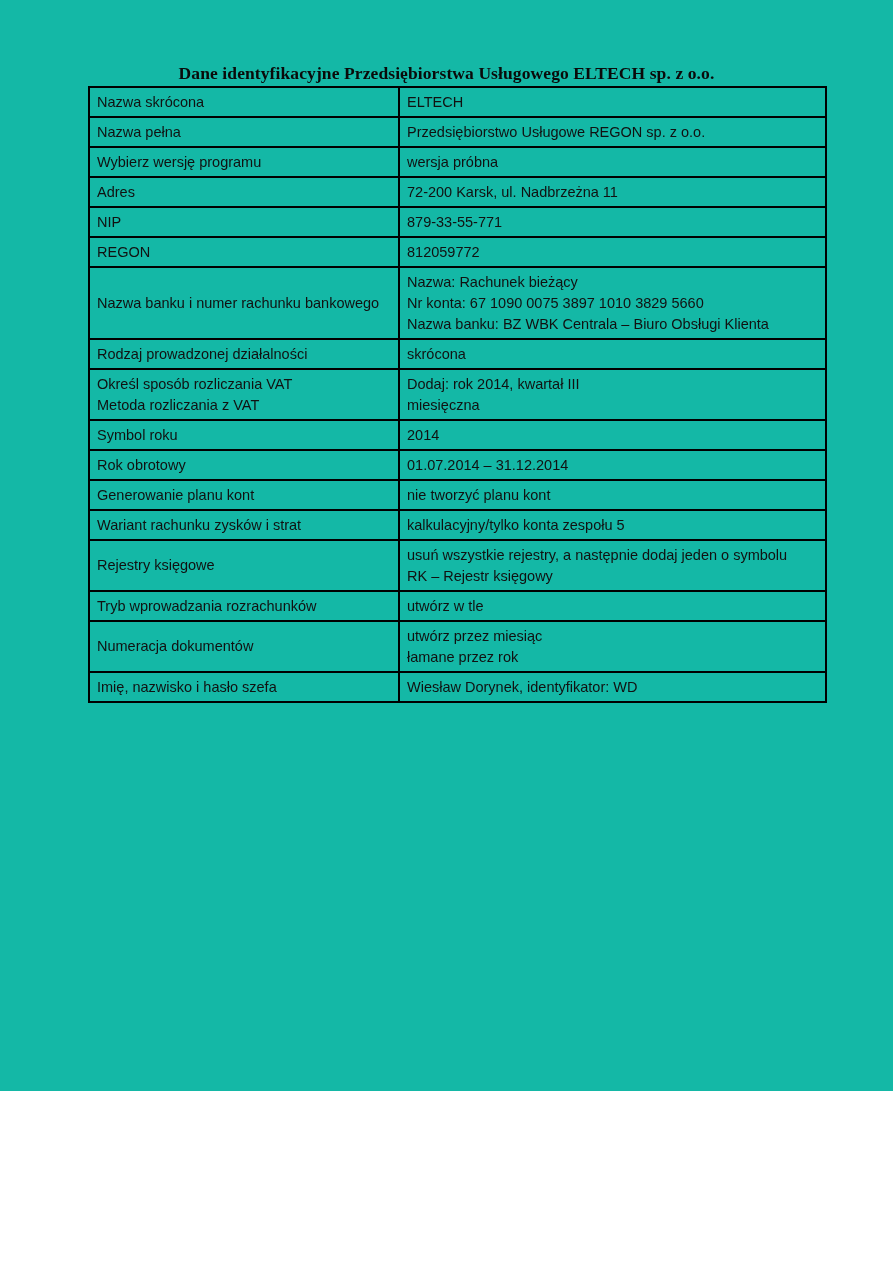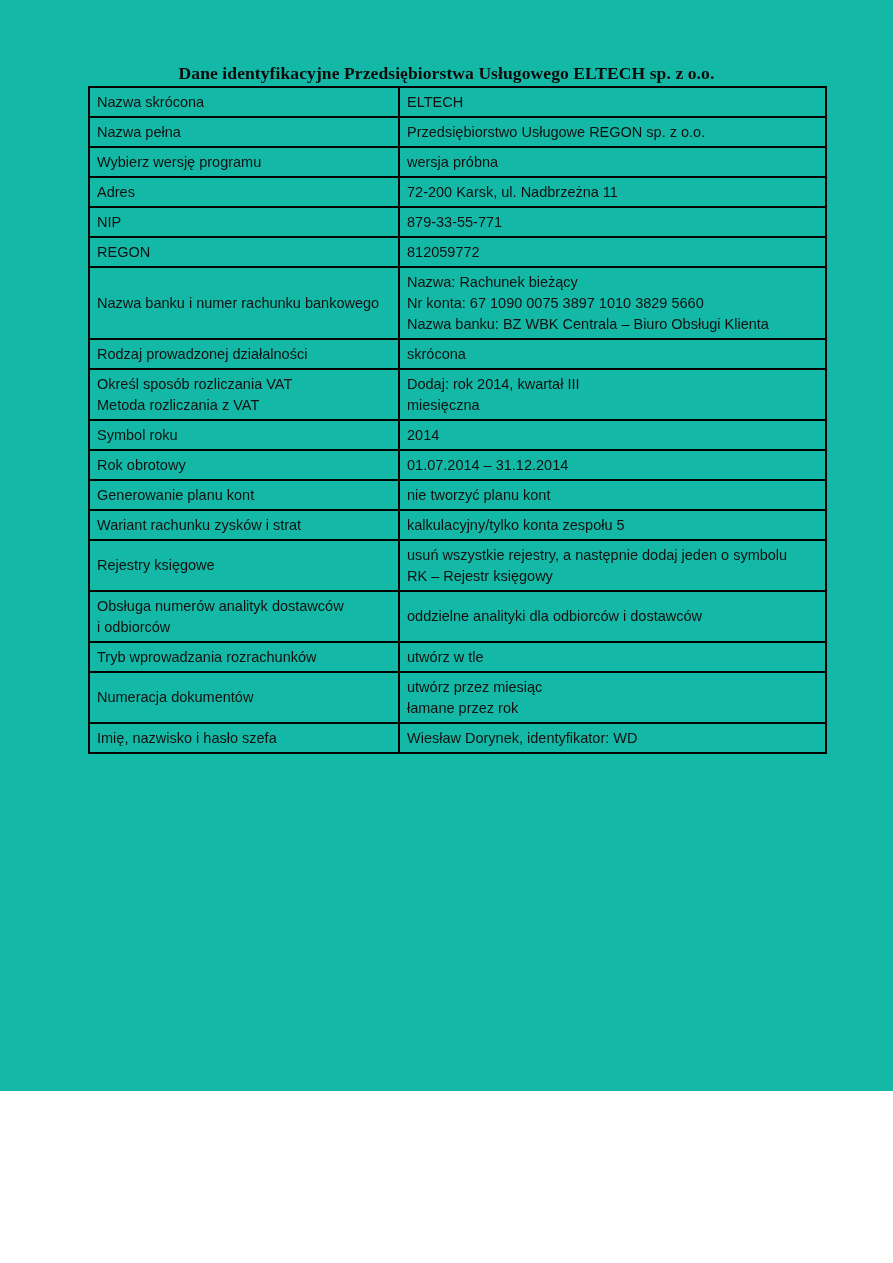--- a/index.html
+++ b/index.html
@@ -194,29 +194,20 @@
   <tr>
     <td>
             <div class="cell-line">Rejestry księgowe</div>
           </td>
     <td>
             <div class="cell-line">usuń wszystkie rejestry, a następnie dodaj jeden o symbolu</div>
             <div class="cell-line">RK – Rejestr księgowy</div>
           </td>
   </tr>
 
-  <tr>
-    <td>
-            <div class="cell-line">Obsługa numerów analityk dostawców</div>
-            <div class="cell-line">i odbiorców</div>
-          </td>
-    <td>
-            <div class="cell-line">oddzielne analityki dla odbiorców i dostawców</div>
-          </td>
-  </tr>
 
   <tr>
     <td>
             <div class="cell-line">Tryb wprowadzania rozrachunków</div>
           </td>
     <td>
             <div class="cell-line">utwórz w tle</div>
           </td>
   </tr>
 

